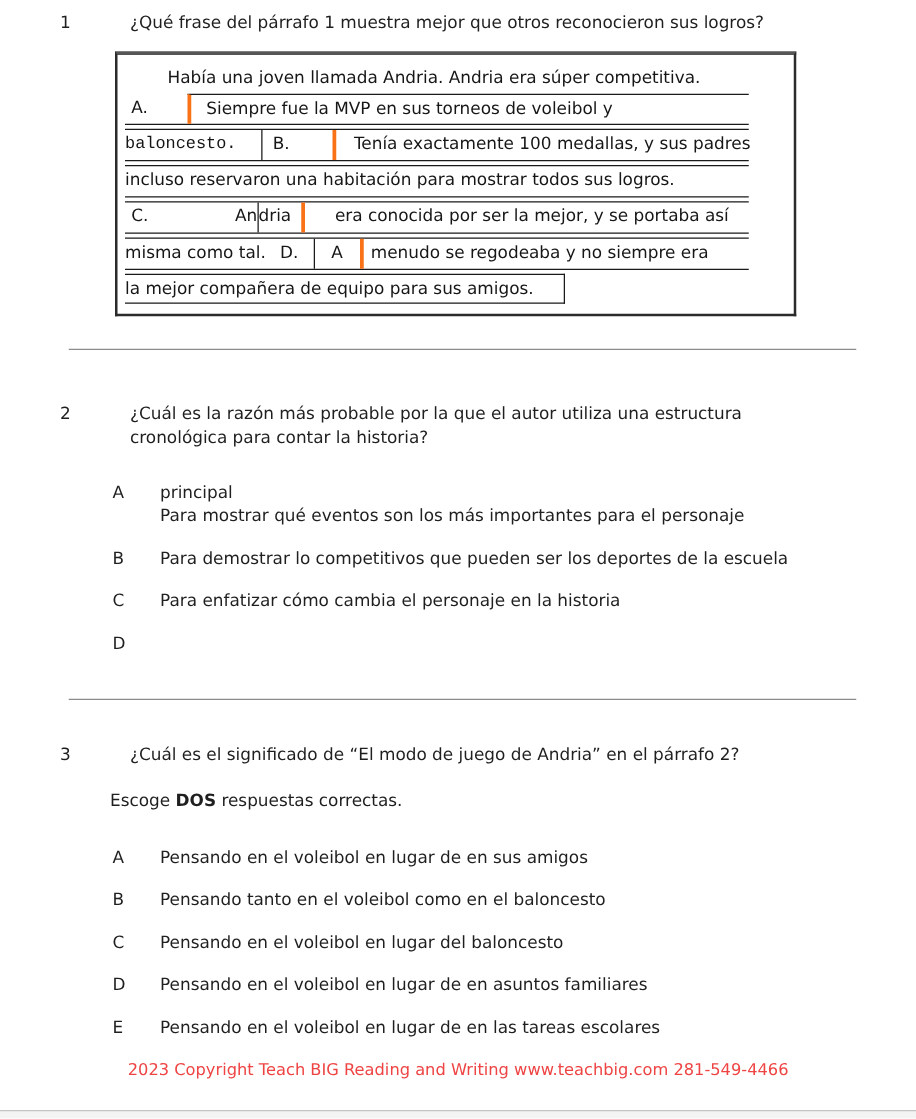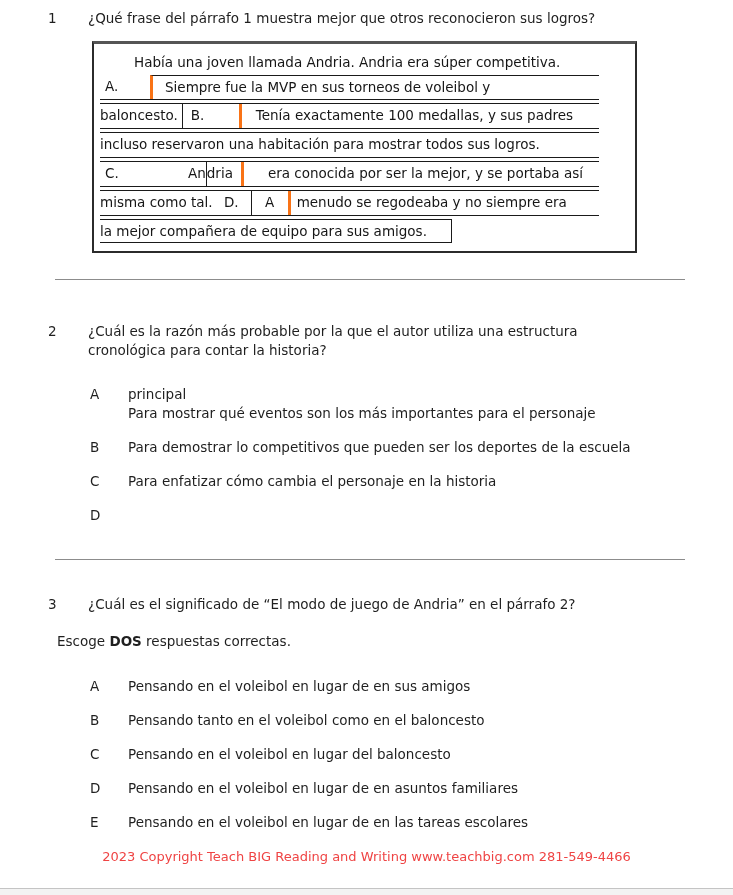--- a/index.html
+++ b/index.html
@@ -7,21 +7,21 @@
     width:733px; height:895px;
     font-family:"DejaVu Sans","Liberation Sans",sans-serif;
     color:#1f1f1f;
     -webkit-font-smoothing:antialiased;
   }
   .page { position:relative; width:733px; height:895px; background:#ffffff; overflow:hidden; }
 
   
   .q { display:flex; padding-left:48px; font-size:13.5px; line-height:19px; }
   .qnum { width:40px; flex:none; }
-  .qtext { max-width:562px; }
+  .qtext { max-width:562px;margin-left:16px; }
   .q1 { padding-top:9px; }
 
   
   .pbox {
     box-sizing:border-box;
     margin:13px 0 12px 92px;
     width:545px;
     border:2px solid #2b2b2b;
     border-top:3px solid #555555;
     padding:5px 8px 8px 6px;
@@ -43,38 +43,38 @@
   .st { border-top:1px solid #1a1a1a; }
   .sb { border-bottom:1px solid #1a1a1a; }
   .grow { flex:1; }
   .w50 { width:50px; flex:none; padding-left:5px; box-sizing:border-box; }
   .w56 { width:56px; flex:none; padding-left:8px; box-sizing:border-box; }
   .w88 { width:88px; flex:none; padding-left:5px; box-sizing:border-box; }
   .w36c { width:36px; flex:none; text-align:center; }
   .sp8 { width:8px; flex:none; }
   .pl6 { padding-left:6px; } .pl8 { padding-left:24px; }
   .pl12 { padding-left:12px; } .pl14 { padding-left:14px; }
-  .pr8 { padding-right:4px; } .pr12 { padding-right:12px; }
+  .pr8 { padding-right:20px;font-family:Liberation Mono, monospace; } .pr12 { padding-right:12px; }
   .pr24 { padding-right:24px; }
   .ml7 { margin-left:7px; }
 
   
   .divider { margin-left:55px; width:630px; height:0; border-top:1px solid #8c8c8c; }
   .div1 { margin-top:26px; }
   .div2 { margin-top:34px; }
 
   
   .opts { margin-top:25px; }
   .opt { display:flex; padding-left:90px; font-size:13.5px; line-height:19px; margin-bottom:15px; }
   .olt { width:38px; flex:none; }
   .otext { max-width:552px; }
 
   .q2head { margin-top:42px; }
   .q3head { margin-top:35px; }
-  .instr { padding-left:57px; margin-top:18px; font-size:13.5px; line-height:19px; }
+  .instr { padding-left:88px; margin-top:18px; font-size:13.5px; line-height:19px; }
   .opts3 { margin-top:26px; }
 
   
   .footer { margin-top:16px; text-align:center; font-size:13px; line-height:17px; color:#ef4444; }
 
   .page-edge {
     position:absolute; left:0; right:0; bottom:0; height:6px;
     background:#f3f3f3; border-top:1px solid #c4c4c4;
   }
 </style>

